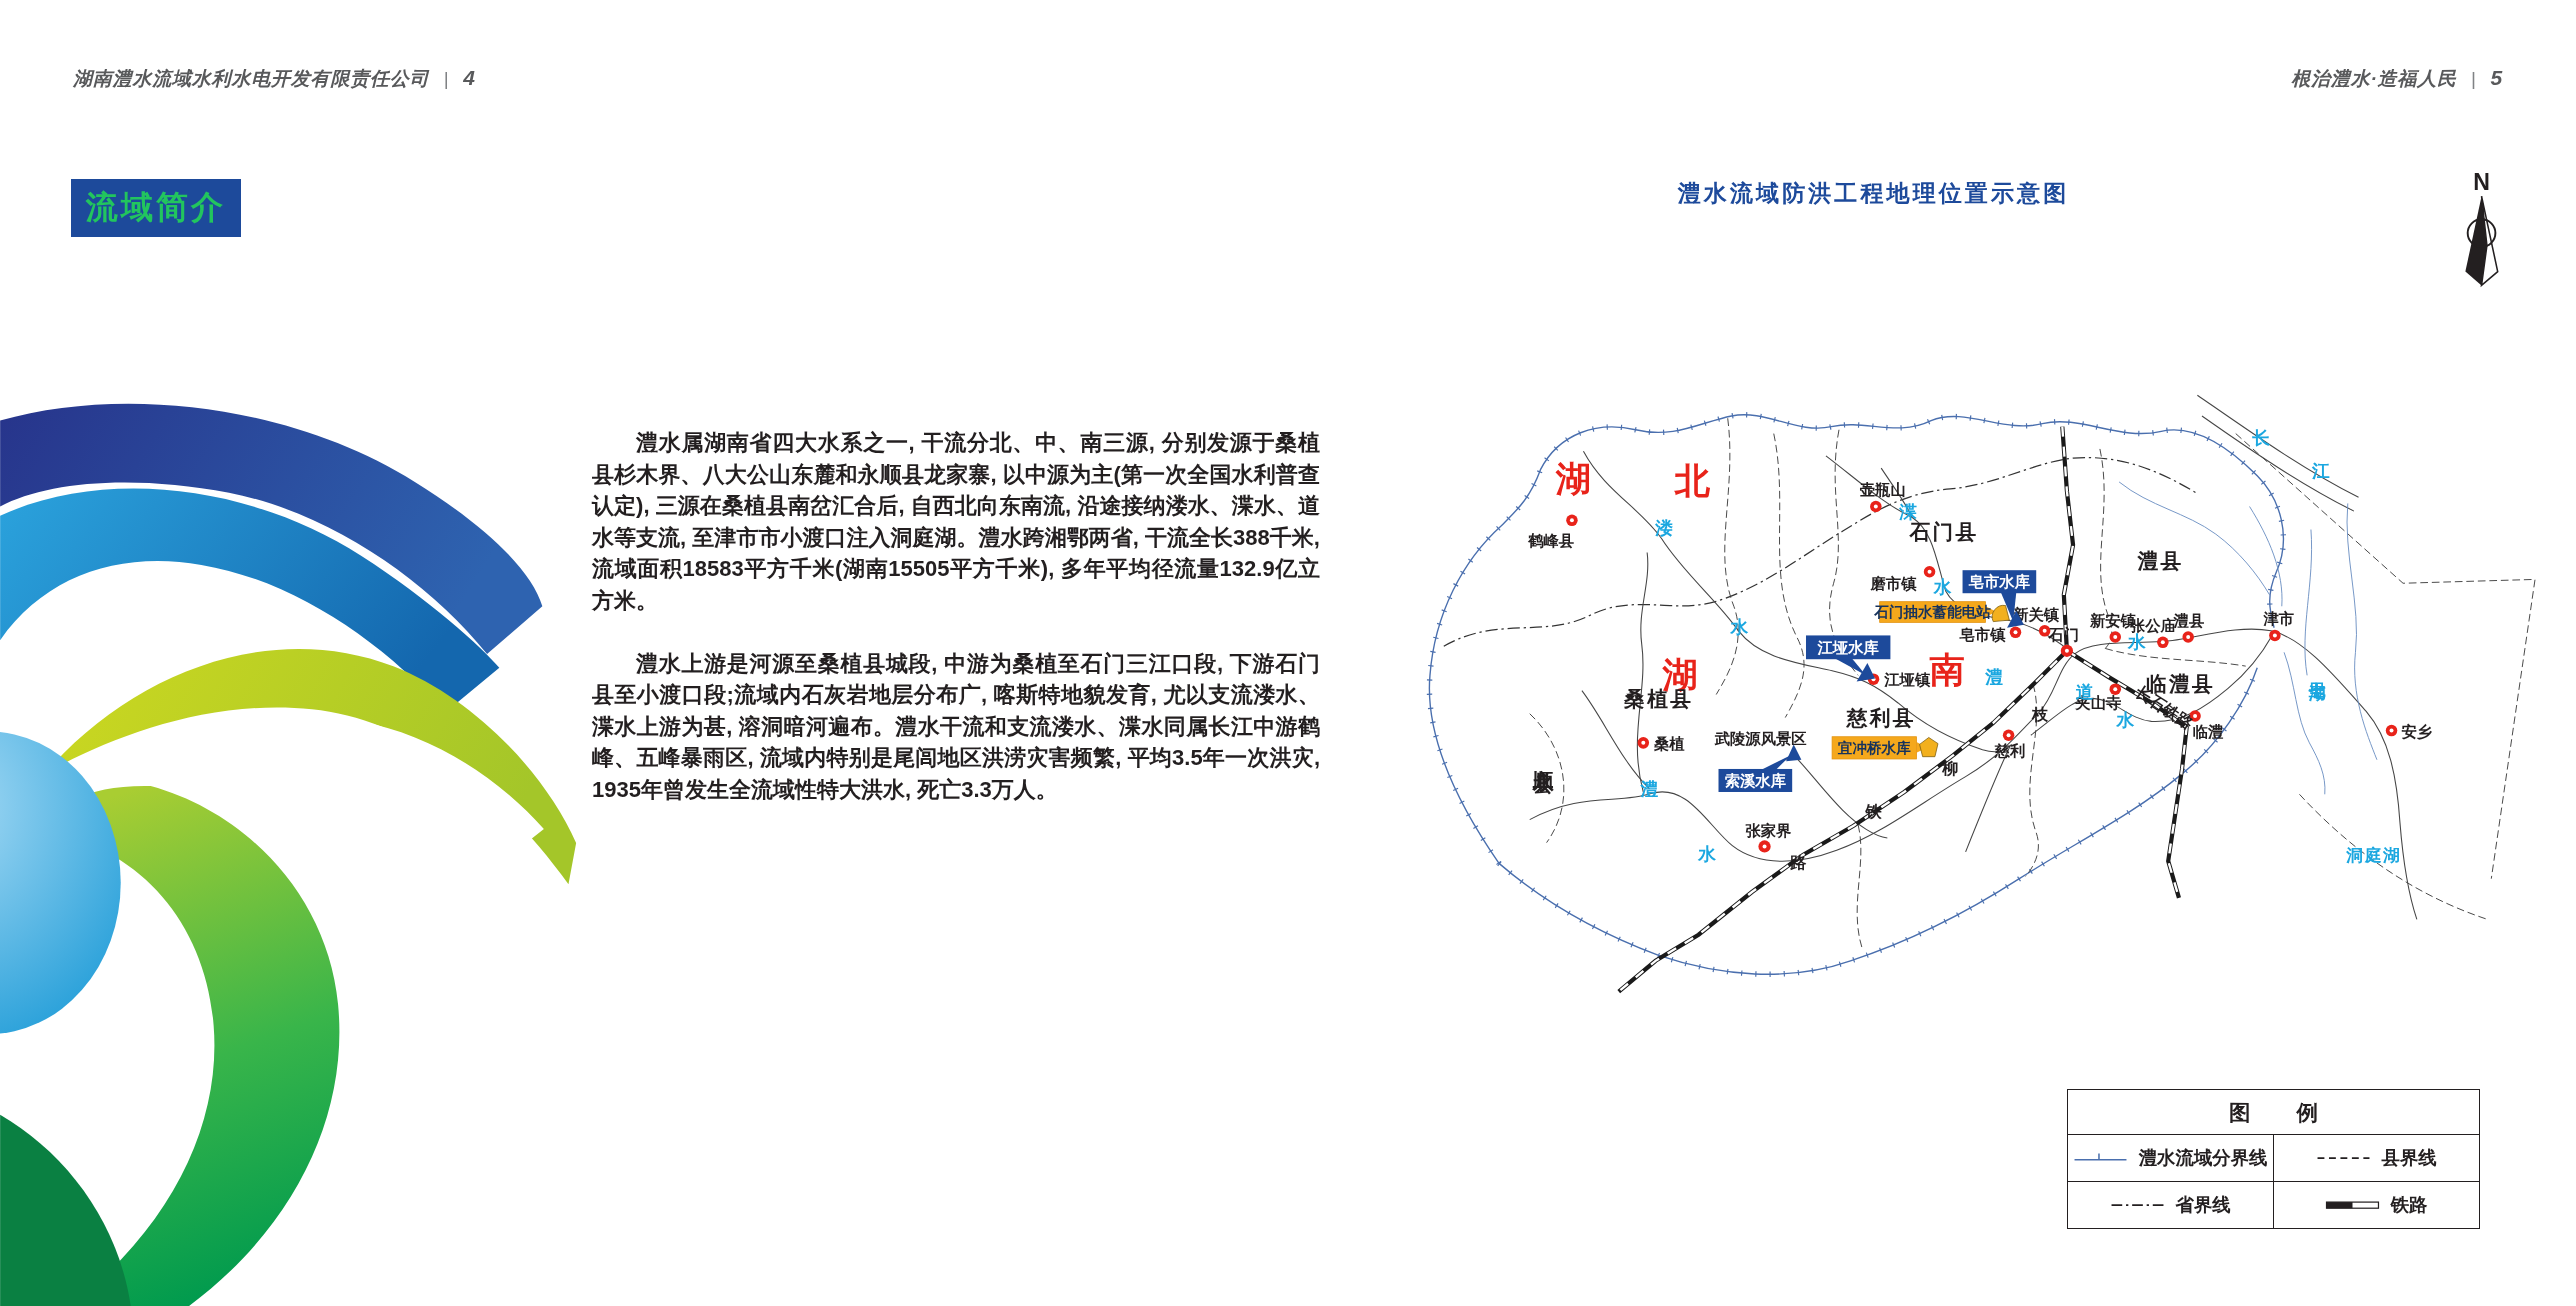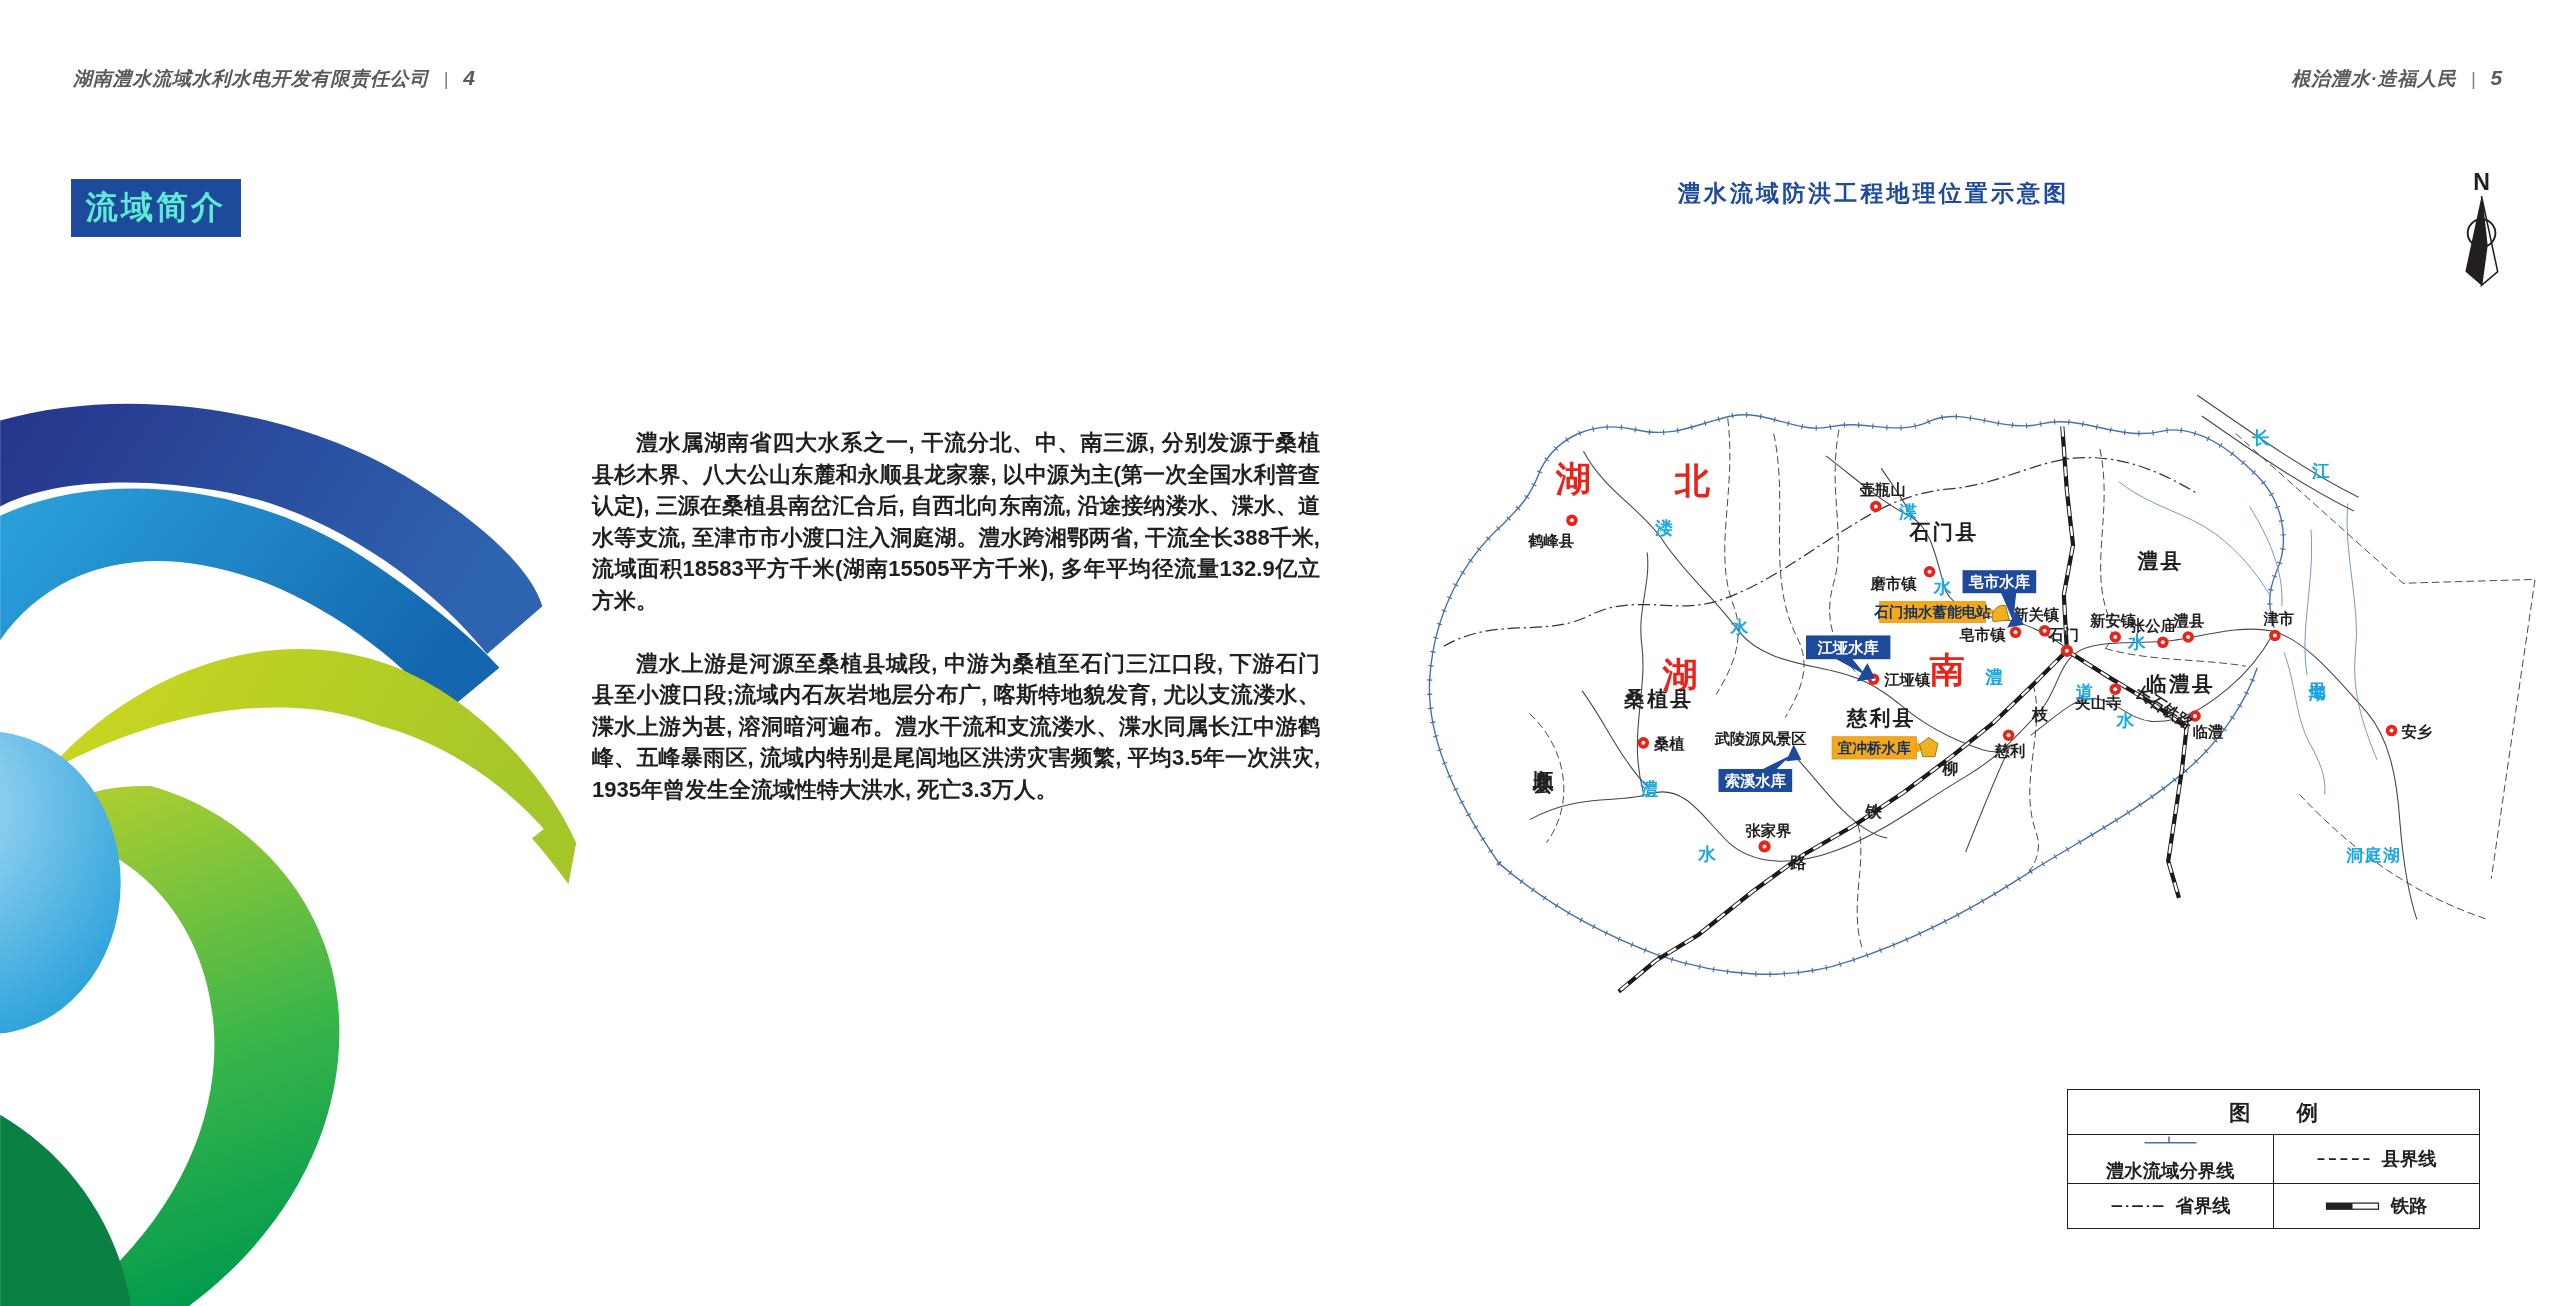--- a/index.html
+++ b/index.html
@@ -6,21 +6,21 @@
   .canvas{position:relative;width:2576px;height:1306px;background:#ffffff;overflow:hidden;
           font-family:"Liberation Sans","DejaVu Sans",sans-serif;color:#231f20;}
   
   .hdr{position:absolute;top:66px;font-size:19px;font-weight:bold;color:#58595b;letter-spacing:0.8px;white-space:nowrap;font-style:italic;}
   .hdr-left{left:73px;}
   .hdr-right{right:73px;text-align:right;}
   .hdr .sep{margin:0 14px;color:#808285;font-weight:normal;}
   .hdr .pgnum{font-size:21px;}
   
   .section-title{position:absolute;left:71px;top:179px;width:170px;height:58px;background:#1d4a9b;
-     color:#5eead4;font-size:32px;font-weight:bold;display:flex;align-items:center;justify-content:center;letter-spacing:3.1px;}
+     color:#22c55e;font-size:32px;font-weight:bold;display:flex;align-items:center;justify-content:center;letter-spacing:3.1px;}
   .body-text{position:absolute;left:592px;top:427px;width:728px;font-size:22px;line-height:31.5px;
      font-weight:bold;color:#231f20;text-align:justify;}
   .body-text p{margin:0 0 31.5px 0;text-indent:2em;}
   
   .map-title{position:absolute;left:1290px;top:178px;width:1167px;text-align:center;
      font-size:23px;font-weight:bold;color:#1d4a9b;letter-spacing:3.1px;}
   .map-svg{position:absolute;left:1290px;top:330px;}
   .logo-svg{position:absolute;left:0;top:399px;}
   .compass-svg{position:absolute;left:2453px;top:170px;}
   
@@ -36,21 +36,21 @@
   .res-blue-txt{fill:#ffffff;font-size:20px;font-weight:bold;}
   .res-orange-box{fill:#f5a81c;stroke:#e3920f;stroke-width:1;}
   .res-orange-txt{fill:#16325c;font-size:19px;font-weight:bold;}
   .compass-n{font-size:30px;font-weight:bold;fill:#231f20;}
   
   .legend{position:absolute;left:2067px;top:1089px;width:413px;height:140px;border:1.5px solid #231f20;box-sizing:border-box;background:#fff;}
   .legend-title{height:44px;border-bottom:1.2px solid #231f20;display:flex;align-items:center;justify-content:center;
      font-size:21.5px;font-weight:bold;letter-spacing:20px;text-indent:20px;}
   .legend-grid{display:grid;grid-template-columns:1fr 1fr;grid-template-rows:1fr 1fr;height:93px;}
   .legend-cell{display:flex;align-items:center;justify-content:center;gap:10.7px;font-size:18.4px;font-weight:bold;box-sizing:border-box;}
-  .lc-tl{border-right:1.2px solid #231f20;border-bottom:1.2px solid #231f20;flex-direction:column;}
+  .lc-tl{border-right:1.2px solid #231f20;border-bottom:1.2px solid #231f20;}
   .lc-tr{border-bottom:1.2px solid #231f20;}
   .lc-bl{border-right:1.2px solid #231f20;}
 </style>
 </head>
 <body>
 
 <div class="canvas">
 
   <div class="hdr hdr-left">
     <span>湖南澧水流域水利水电开发有限责任公司</span><span class="sep">|</span><span class="pgnum">4</span>

